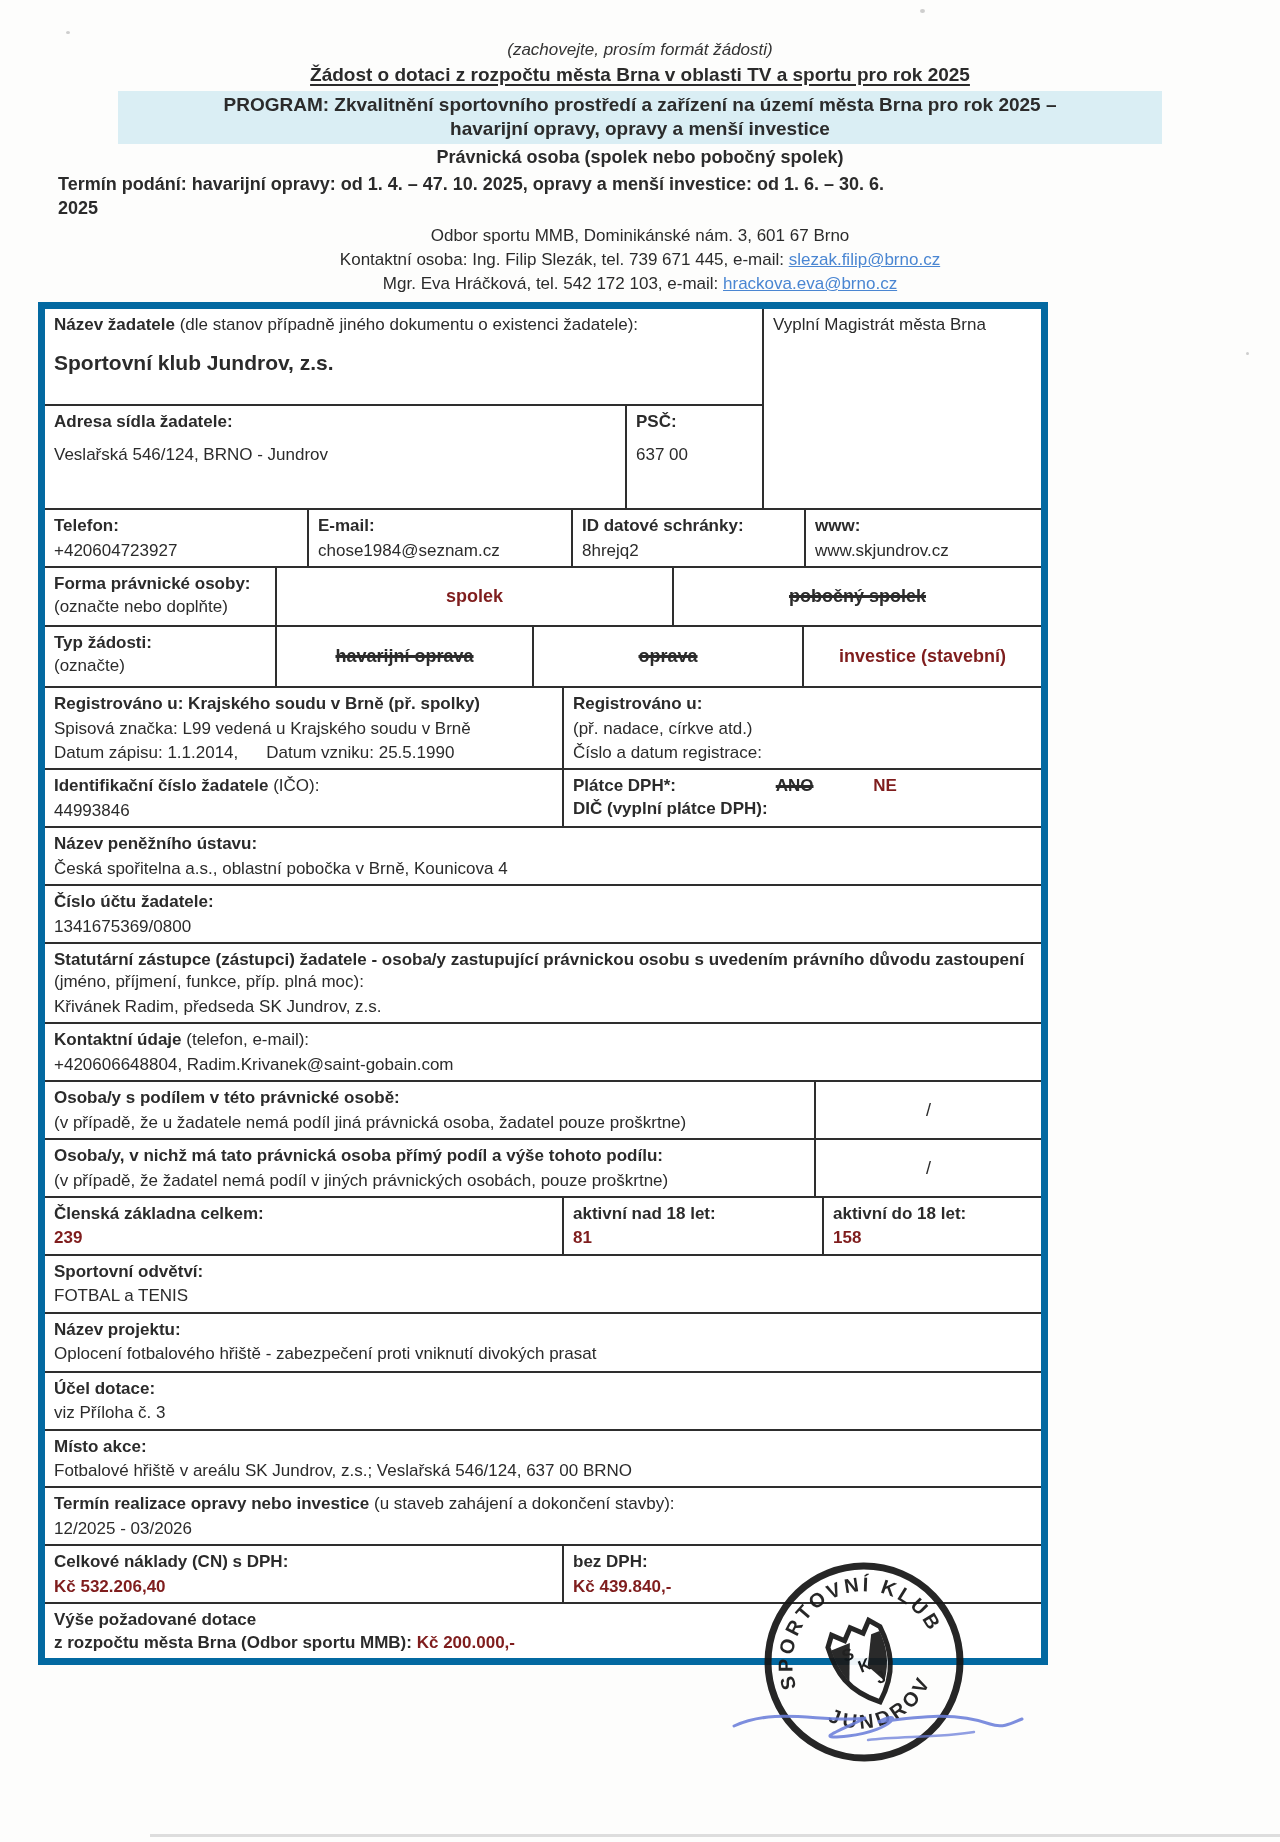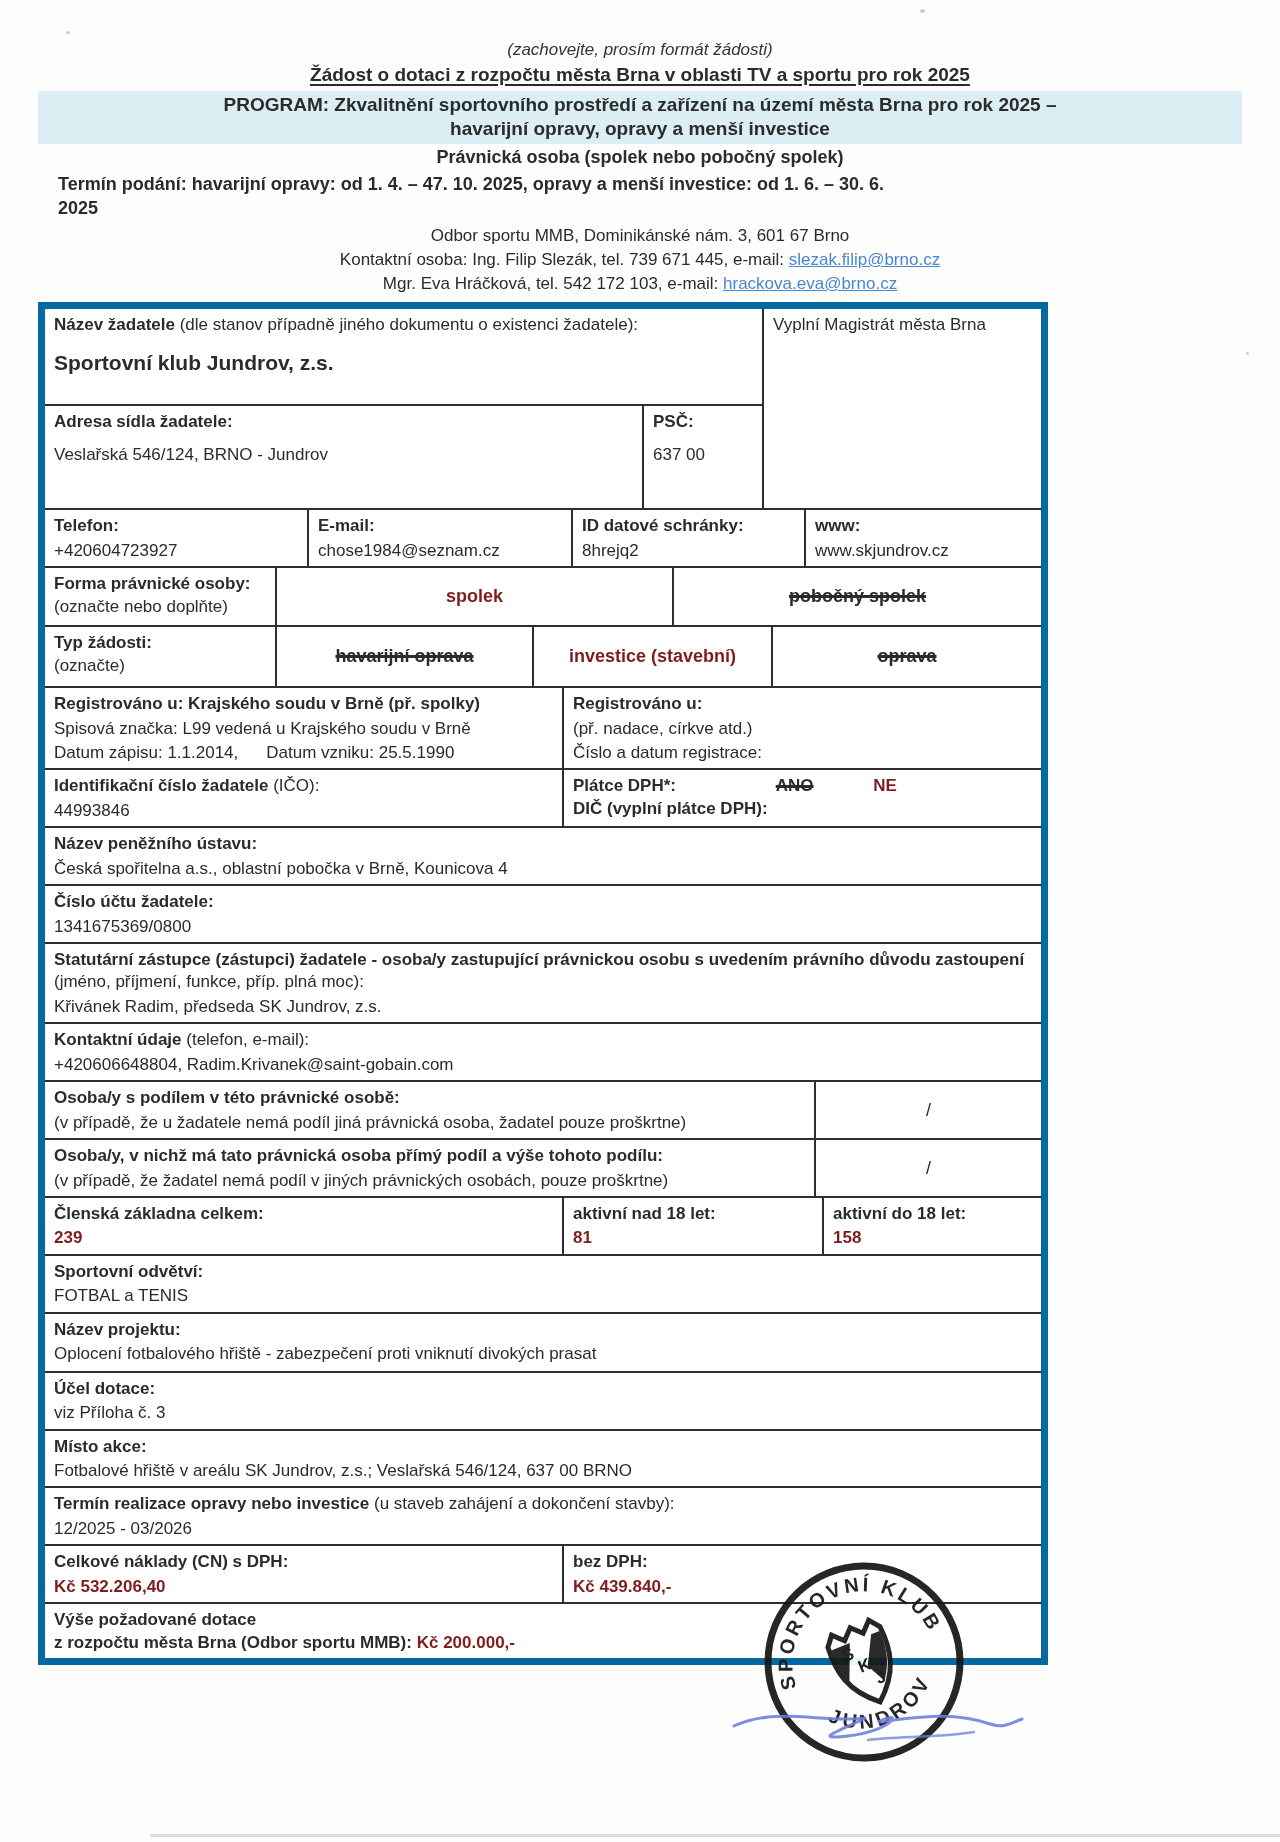--- a/index.html
+++ b/index.html
@@ -9,21 +9,21 @@
     background:#fdfdfc;
     font-family:"Liberation Sans","DejaVu Sans",sans-serif;
     color:#2b2b2b;
     overflow:hidden;
   }
   
   .hdr{ text-align:center; }
   .note{ margin-top:40px; font-style:italic; font-size:17px; color:#333; }
   .title{ margin-top:4px; font-size:19px; font-weight:bold;
           text-decoration:underline; text-decoration-thickness:2px; text-underline-offset:3px;}
-  .program{ margin:5px auto 0 auto; width:1204px; background:#daeef4; padding:2px 0 3px 0;
+  .program{ margin:5px auto 0 auto; width:1044px; background:#daeef4; padding:2px 0 3px 0;
             font-size:19px; font-weight:bold; line-height:1.25;}
   .persontype{ margin-top:3px; font-size:18px; font-weight:bold; }
   .deadline{ margin:4px 0 0 58px; text-align:left; font-size:18px; font-weight:bold; line-height:1.35;}
   .office{ margin-top:6px; font-size:17px; }
   .contactline{ margin-top:4px; font-size:17px; }
   .maillink{ color:#4a86d2; text-decoration:underline; cursor:pointer; }
   
   .ftable{ margin:8px 0 0 38px; width:1010px; border:7px solid #0369a1; box-sizing:border-box;
            font-size:17px; line-height:1.32; background:#fff;}
   .tr{ display:flex; border-top:2px solid #2e2e2e; box-sizing:border-box;}
@@ -35,21 +35,21 @@
   .val{ margin-top:2px; font-weight:normal; }
   .bigval{ margin-top:12px; font-size:21px; font-weight:bold; }
   .red{ color:#7f1d1d; font-weight:bold; }
   .strike{ text-decoration:line-through; text-decoration-thickness:2.5px; }
   .ctr{ display:flex; align-items:center; justify-content:center; text-align:center; font-weight:bold; font-size:18px;}
   
   .col-left{ width:717px; display:flex; flex-direction:column; box-sizing:border-box;}
   .name-cell{ min-height:95px; padding:5px 9px; box-sizing:border-box;}
   .addr-row{ display:flex; border-top:2px solid #2e2e2e; min-height:102px; flex:1;}
   .addr-cell{ flex:1; padding:5px 9px; box-sizing:border-box;}
-  .psc-cell{ width:120px; border-left:2px solid #2e2e2e; padding:5px 9px; box-sizing:border-box;}
+  .psc-cell{ width:137px; border-left:2px solid #2e2e2e; padding:5px 9px; box-sizing:border-box;}
   .magistrate{ flex:1; border-left:2px solid #2e2e2e; padding:5px 9px; box-sizing:border-box;}
   
   .h-r3{ min-height:58px; } .h-r4{ min-height:59px; } .h-r5{ min-height:61px; }
   .h-r6{ min-height:76px; } .h-r7{ min-height:53px; } .h-r8{ min-height:56px; }
   .h-r9{ min-height:53px; } .h-r10{ min-height:79px; } .h-r11{ min-height:54px; }
   .h-r12{ min-height:53px; } .h-r13{ min-height:54px; } .h-r14{ min-height:53px; }
   .h-r15{ min-height:53px; } .h-r16{ min-height:59px; } .h-r17{ min-height:53px; }
   .h-r18{ min-height:49px; } .h-r19{ min-height:58px; } .h-r20{ min-height:52px; }
   .h-r21{ min-height:51px; }
   .w-262{ width:262px; } .w-252{ width:264px; } .w-233{ width:233px; }
@@ -145,22 +145,22 @@
       <div class="td w-397 ctr red">spolek</div>
       <div class="td flex1 ctr strike">pobočný spolek</div>
     </div>
 
     <div class="tr h-r5">
       <div class="td w-230">
         <div class="lbl">Typ žádosti:</div>
         <div class="sub">(označte)</div>
       </div>
       <div class="td w-257 ctr strike">havarijní oprava</div>
+      <div class="td w-270 ctr strike">oprava</div>
       <div class="td flex1 ctr red">investice (stavební)</div>
-      <div class="td w-270 ctr strike">oprava</div>
     </div>
 
     <div class="tr h-r6">
       <div class="td w-517">
         <div class="lbl">Registrováno u: Krajského soudu v Brně (př. spolky)</div>
         <div class="val">Spisová značka: L99 vedená u Krajského soudu v Brně</div>
         <div class="val">
           <span>Datum zápisu: 1.1.2014,</span><span class="gap-datum">Datum vzniku: 25.5.1990</span>
         </div>
       </div>

